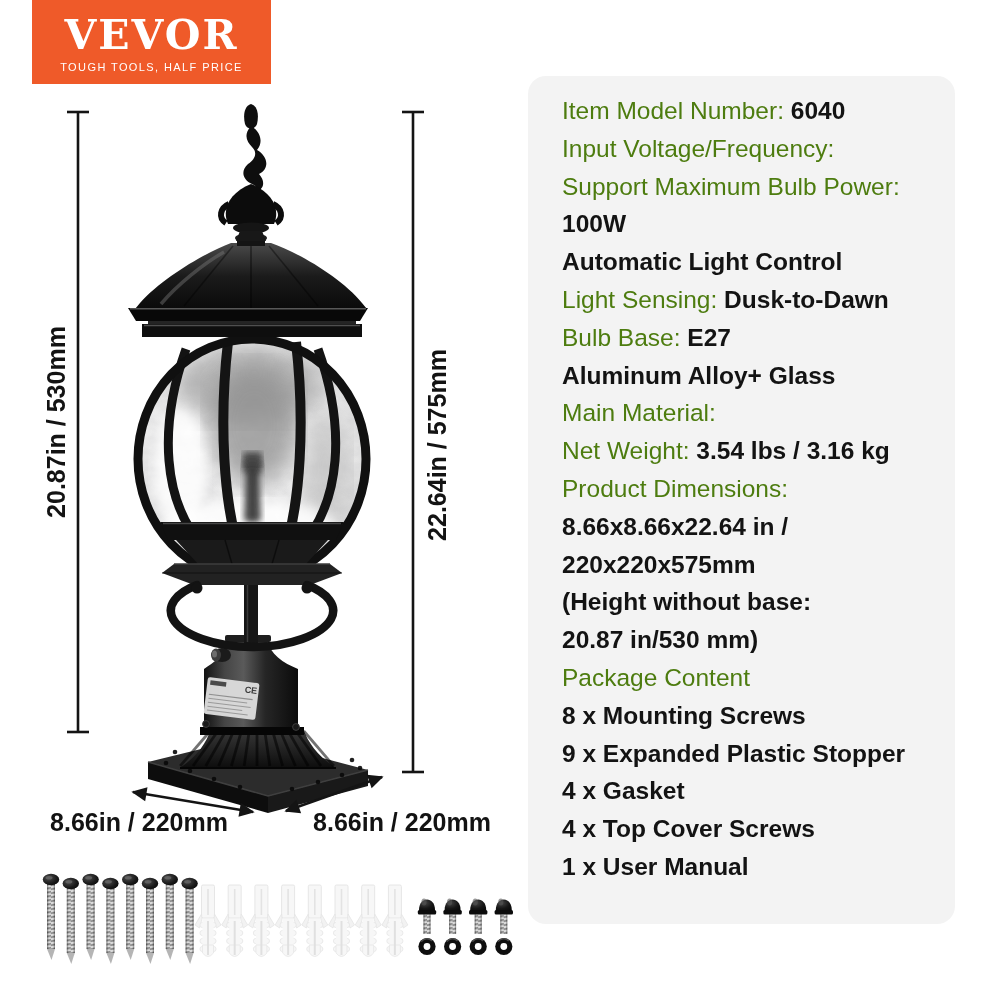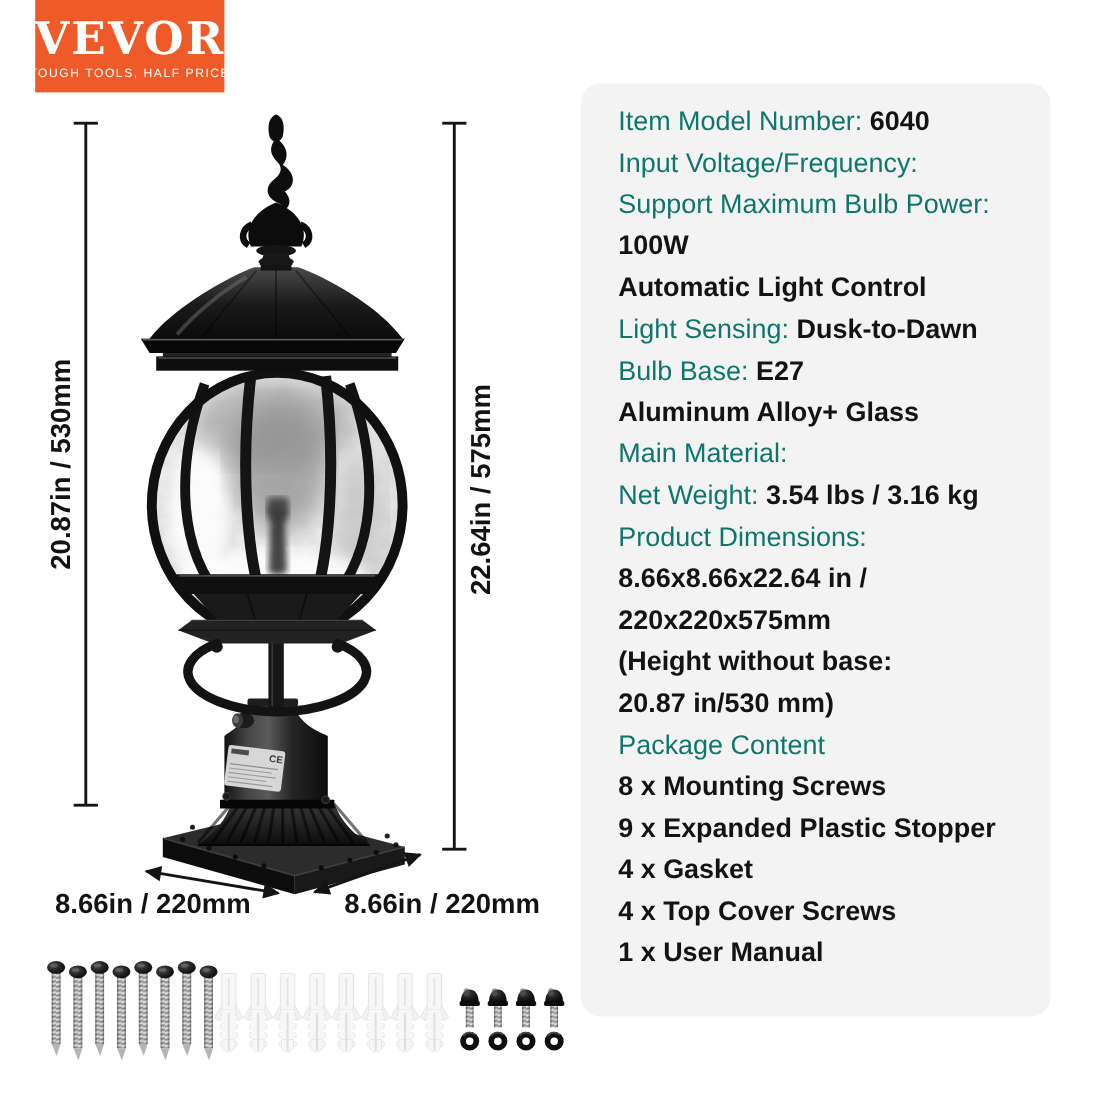--- a/index.html
+++ b/index.html
@@ -1,25 +1,25 @@
 <!DOCTYPE html>
 <html><head>
 <meta charset="utf-8">
 <style>
   html,body{margin:0;padding:0;background:#ffffff;}
   body{width:1000px;height:1000px;overflow:hidden;font-family:"Liberation Sans",sans-serif;position:relative;}
   .stage{position:absolute;left:0;top:0;width:1000px;height:1000px;background:#ffffff;}
-  .logo{position:absolute;left:32px;top:0;width:172px;height:84px;background:#EF5A29;color:#fff;
+  .logo{position:absolute;left:32px;top:0;width:239px;height:84px;background:#EF5A29;color:#fff;
         display:flex;flex-direction:column;align-items:center;justify-content:center;box-sizing:border-box;padding-top:3px;}
   .logo .name{font-family:"DejaVu Serif","Liberation Serif",serif;font-weight:bold;font-size:41px;letter-spacing:2px;line-height:1;}
   .logo .tag{font-size:11px;font-weight:normal;letter-spacing:1.4px;margin-top:5px;white-space:nowrap;}
   .panel{position:absolute;left:528px;top:76px;width:427px;height:848px;background:#f3f3f3;border-radius:18px;
          box-sizing:border-box;padding:16px 18px 0 34px;}
   .sline{font-size:24.5px;line-height:37.8px;white-space:nowrap;}
-  .sk{color:#0f766e;}
+  .sk{color:#4d7c0f;}
   .sv{color:#131313;font-weight:bold;margin-top:12px;}
   .dim{position:absolute;font-weight:bold;font-size:25px;color:#131313;width:300px;text-align:center;line-height:30px;white-space:nowrap;}
   .dim.v{transform:rotate(-90deg);}
   svg text{font-family:"Liberation Sans",sans-serif;}
 </style>
 </head>
 <body>
 
 <div class="stage">
 

